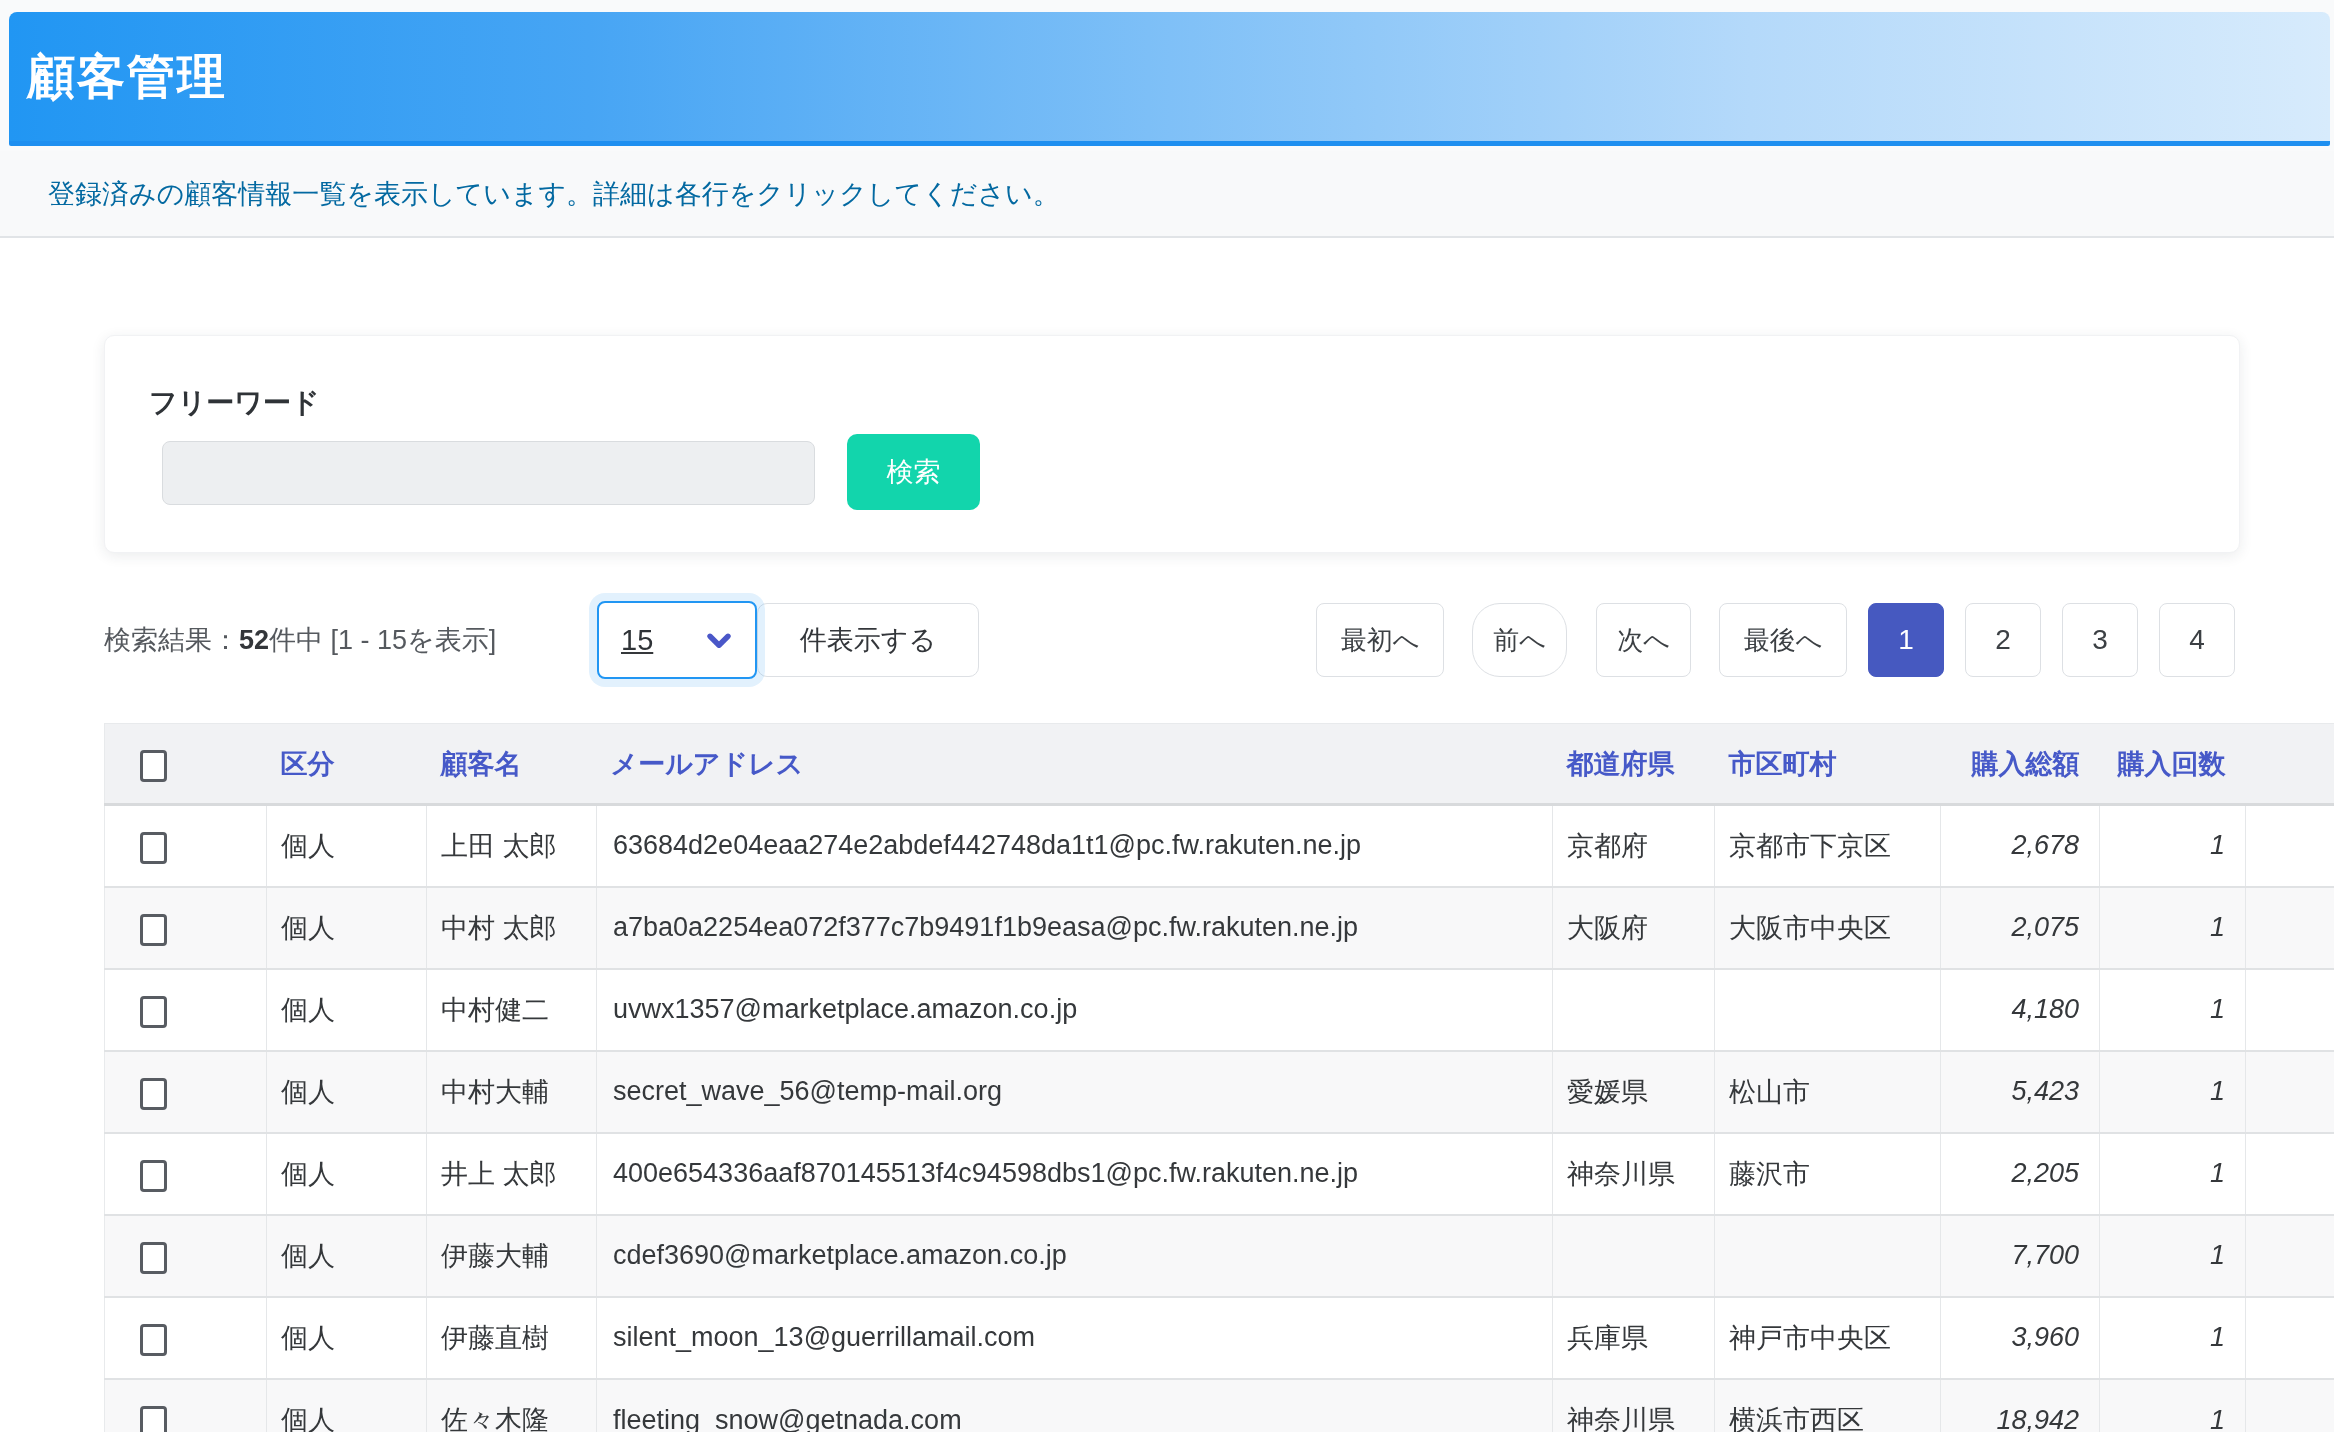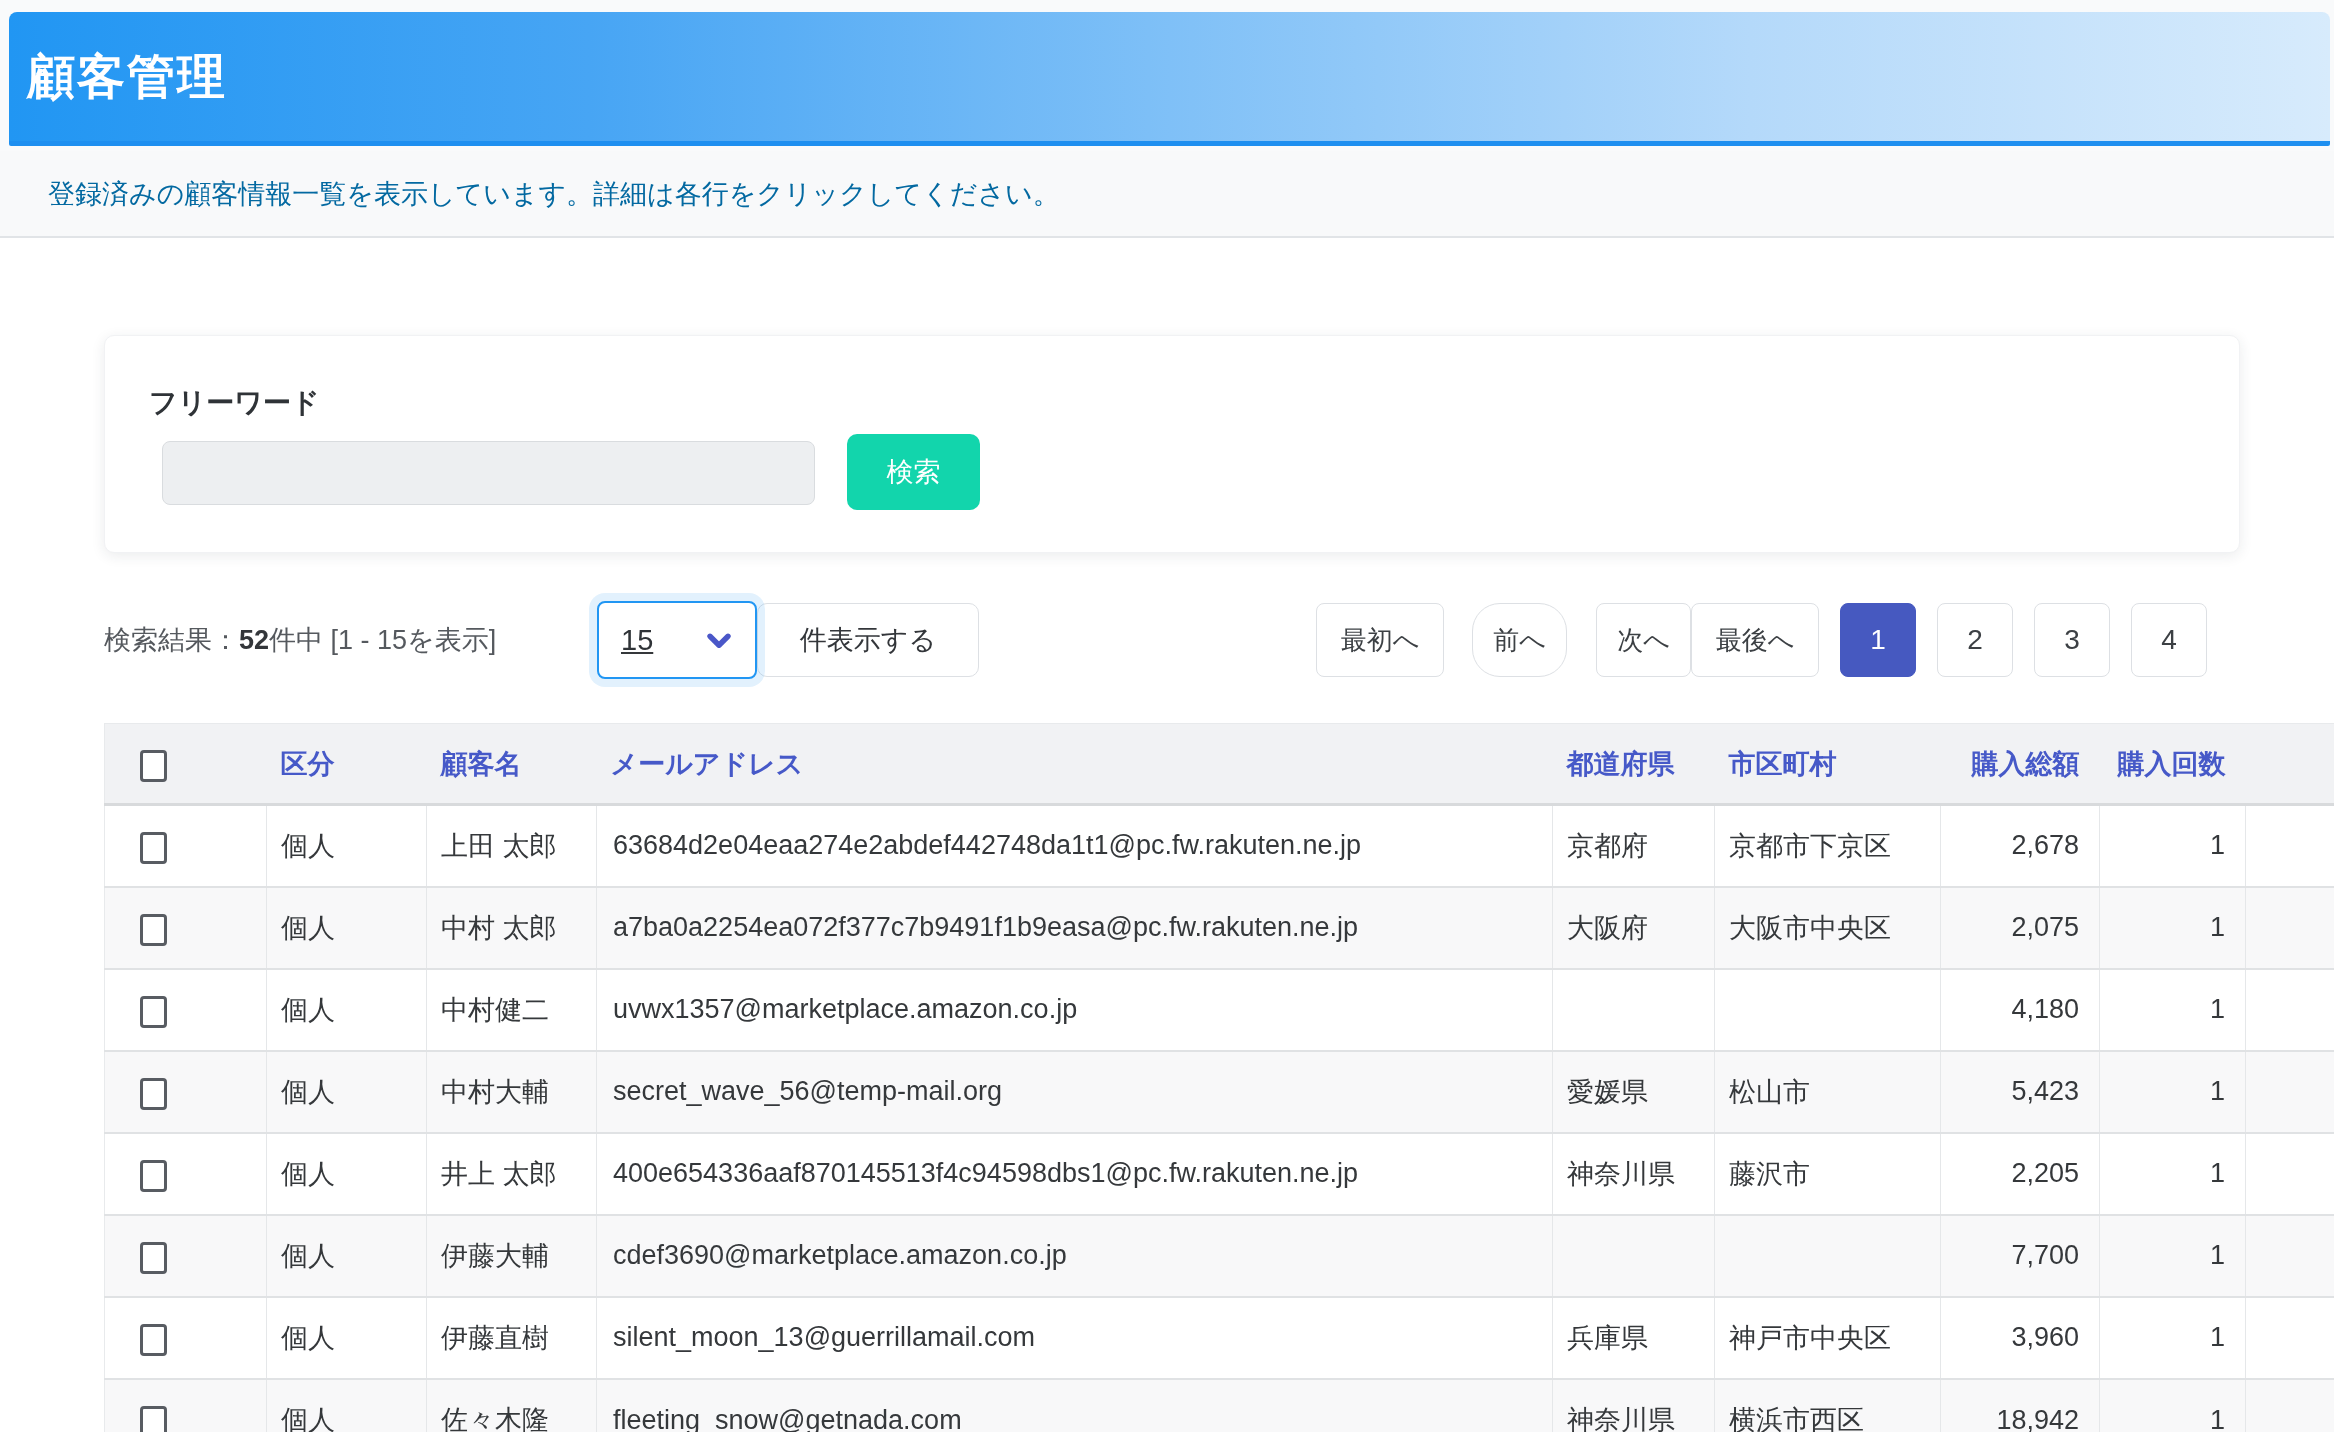--- a/index.html
+++ b/index.html
@@ -62,21 +62,21 @@
   .pagination{position:absolute;left:1316px;top:603px;height:74px;display:flex;align-items:stretch;justify-content:space-between;}
   .pg-btn{
     background:#ffffff;border:1px solid #dde0e4;border-radius:8px;
     font-size:26px;color:#3c4044;display:flex;align-items:center;justify-content:center;
     cursor:pointer;font-family:inherit;padding:0;
   }
   .pg-first,.pg-last{width:128px;}
   .pg-prev,.pg-next{width:95px;}
   .pg-prev{margin-left:28px;border-radius:28px;}
   .pg-next{margin-left:29px;}
-  .pg-last{}
+  .pg-last{margin-left:28px;}
   .pg-num{width:76px;margin-left:21px;font-size:28px;}
   .pg-first{margin-left:0;}
   .pg-num.active{background:#4659c0;border-color:#4659c0;color:#ffffff;}
   
   .data-table{
     position:absolute;left:104px;top:723px;width:2446px;
     border-collapse:collapse;table-layout:fixed;
     border-top:1px solid #e8eaec;border-left:1px solid #e8eaec;
   }
   .data-table thead th{
@@ -86,21 +86,21 @@
   .data-table thead th.num{text-align:right;padding:0 20px 0 0;}
   .data-table thead th.chk{cursor:default;}
   .data-table tbody td{
     height:82px;font-size:27px;color:#35383b;padding:0 0 0 14px;
     border-top:2px solid #e0e2e4;border-right:1px solid #e5e7e9;
     white-space:nowrap;overflow:hidden;background:#ffffff;
   }
   .data-table tbody tr:first-child td{border-top:none;}
   .data-table tbody tr:nth-child(even) td{background:#f8f8f9;}
   .data-table tbody td.email{padding-left:16px;}
-  .data-table tbody td.num{text-align:right;padding:0 20px 0 0;}
+  .data-table tbody td.num{text-align:right;padding:0 20px 0 0;font-style:italic;}
   .data-table tbody tr{cursor:pointer;}
   .checkbox{
     display:inline-block;width:27px;height:32px;margin-left:21px;margin-top:4px;
     border:3px solid #585c62;border-radius:4px;background:#ffffff;cursor:pointer;vertical-align:middle;
   }
   .chevron-svg{width:36px;height:36px;display:block;}
 </style>
 </head>
 <body>
 

